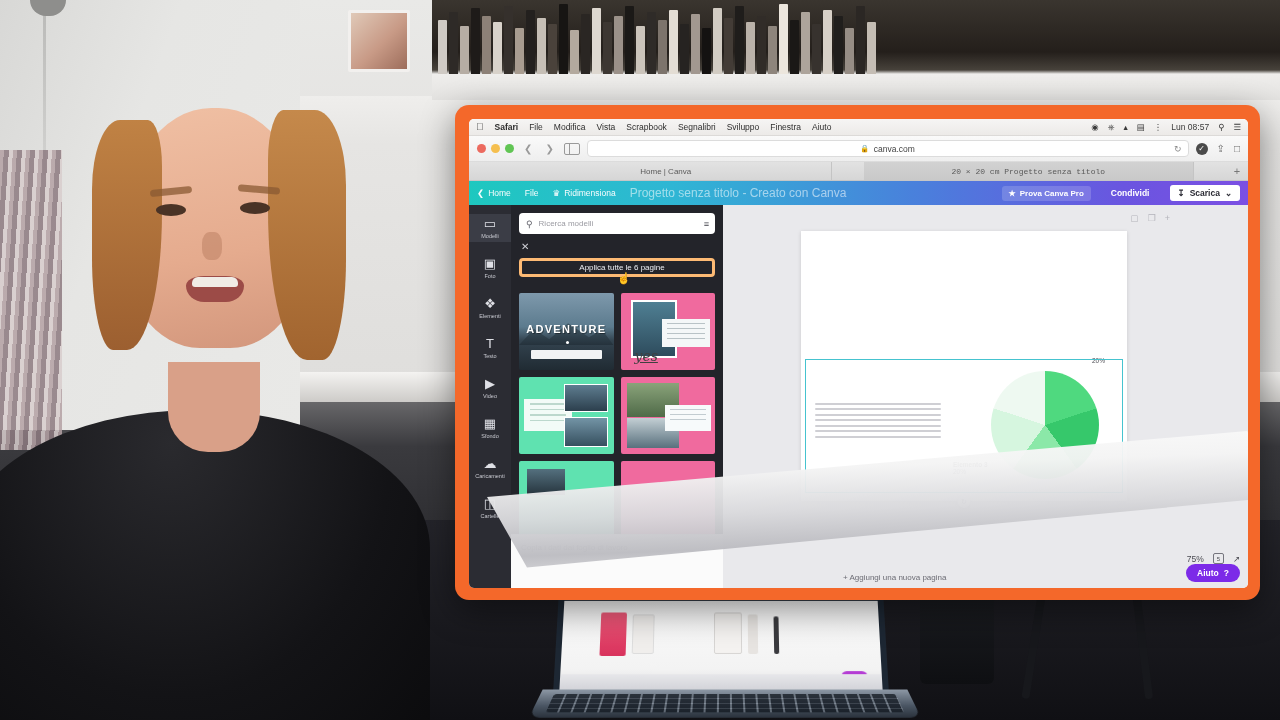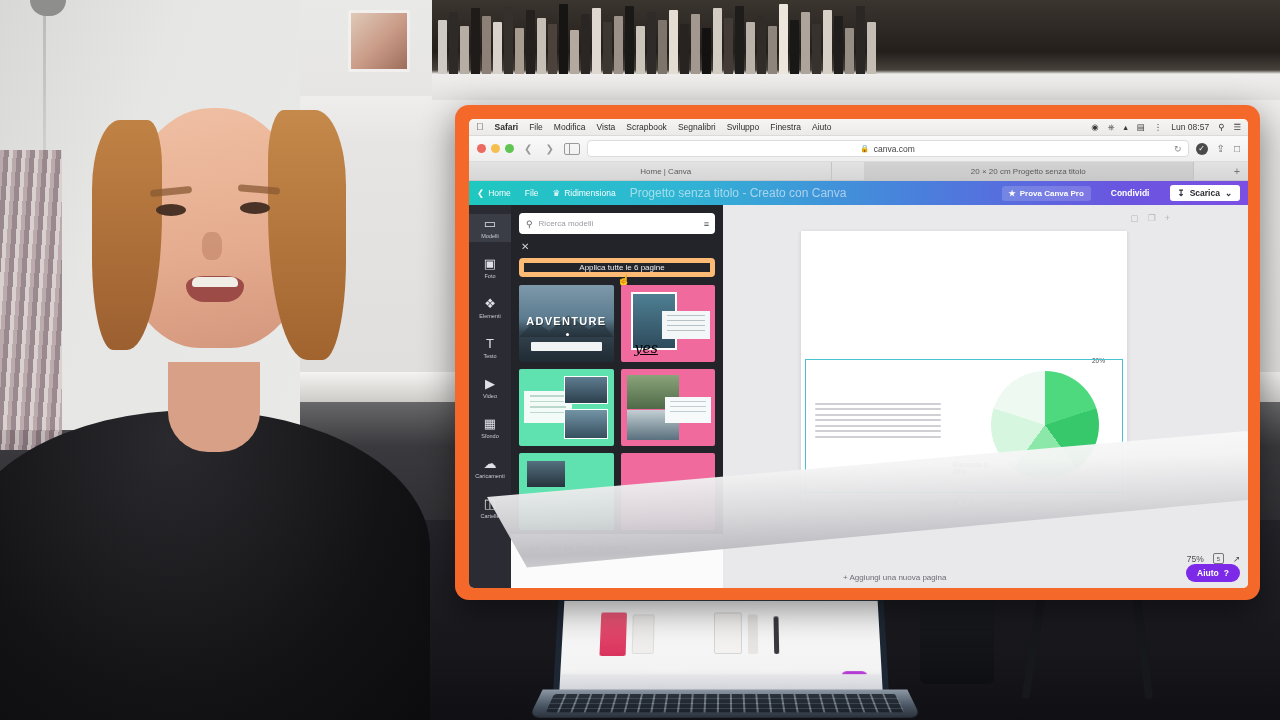--- a/index.html
+++ b/index.html
@@ -206,21 +206,21 @@
   
   .tabbar {
     height: 19px; flex: 0 0 19px;
     background: linear-gradient(180deg, #e2e2e2, #d6d6d6);
     display: flex; align-items: stretch; border-bottom: 1px solid #c6c6c6;
   }
   .tab {
     flex: 1; display: flex; align-items: center; justify-content: center;
     font-size: 8px; color: #5a5a5a; border-right: 1px solid #c4c4c4; margin-left: 32px;
   }
-  .tab.active { background: linear-gradient(180deg, #d2d2d2, #c9c9c9); }
+  .tab.active { background: linear-gradient(180deg, #d2d2d2, #c9c9c9); font-family: Liberation Mono, monospace; }
   .tab.plus { flex: 0 0 22px; font-size: 11px; color: #777; border-right: none; }
 
   
   .canva-top {
     height: 24px; flex: 0 0 24px;
     background: linear-gradient(90deg, #1ec8bf 0%, #2fb6d4 26%, #4a7fdc 58%, #6a55e0 84%, #7b4fe3 100%);
     display: flex; align-items: center; padding: 0 8px; gap: 14px;
     color: #fff; font-size: 8.5px;
   }
   .ct-item { display: flex; align-items: center; gap: 4px; white-space: nowrap; opacity: .97; }
@@ -263,23 +263,23 @@
     font-size: 8px; color: #9b9ba2;
   }
   .search .mag { color: #60616a; font-size: 9px; }
   .search .filters { margin-left: auto; color: #3c3d45; font-size: 9px; letter-spacing: -1px; }
   .tpl-head {
     display: flex; align-items: flex-start; gap: 6px; padding: 8px 2px 6px 2px;
   }
   .tpl-title { color: #fff; font-size: 9.5px; font-weight: bold; line-height: 1.25; flex: 1; }
   .tpl-close { color: #cfd0d6; font-size: 10px; line-height: 1; cursor: pointer; }
   .apply-btn {
-    height: 19px; border: 5px solid #fdba74; border-radius: 4px;
+    height: 19px; border: 3px solid #fdba74; border-radius: 4px;
     display: flex; align-items: center; justify-content: center;
-    color: #eceef3; font-size: 8px; margin-bottom: 8px; position: relative; padding-left: 10px;
+    color: #eceef3; font-size: 8px; margin-bottom: 16px; position: relative; padding-left: 10px;
   }
   .cursor {
     position: absolute; left: 50%; top: 11px; width: 9px; height: 12px;
     color: #fff; font-size: 11px;
   }
   .thumbs { display: grid; grid-template-columns: 1fr 1fr; gap: 7px; overflow: hidden; }
   .thumb { height: 77px; border-radius: 2px; overflow: hidden; position: relative; }
 
   .t1 { background: linear-gradient(180deg, #7e99ac 0%, #5c7b8e 44%, #33434f 62%, #202b33 100%); }
   .t1 .mtn { position: absolute; left: 0; right: 0; top: 26px; height: 26px;
@@ -293,21 +293,21 @@
   .t1 .bar { position: absolute; left: 12px; right: 12px; bottom: 11px; height: 9px;
              background: rgba(255,255,255,.94); border-radius: 1px; }
   .t1 .dot { position: absolute; left: 50%; bottom: 26px; width: 3px; height: 3px; background:#fff; border-radius:50%; }
 
   .t2 { background: #f06a9e; }
   .t2 .ph { position: absolute; left: 10px; top: 7px; width: 46px; height: 58px;
             background: linear-gradient(180deg, #4f7f93, #2e4c5d); border: 2px solid #fff; }
   .t2 .card { position: absolute; right: 5px; top: 26px; width: 48px; height: 28px;
               background: #f4f7f8; }
   .t2 .card i { display:block; height:1.5px; margin:3.5px 5px; background:#b9c3c7; }
-  .t2 .yes { position: absolute; left: 14px; bottom: 6px; color: #000000; font-size: 14px;
+  .t2 .yes { position: absolute; left: 14px; bottom: 6px; color: #404040; font-size: 14px;
              font-style: italic; font-family: "DejaVu Serif", serif; text-decoration: underline; }
 
   .t3 { background: #5fe2b0; }
   .t3 .card { position: absolute; left: 5px; top: 22px; width: 48px; height: 32px; background:#f2fbf7; }
   .t3 .card i { display:block; height:1.5px; margin:4px 6px; background:#bcd8cd; }
   .t3 .p1 { position: absolute; right: 6px; top: 7px; width: 44px; height: 28px;
             background: linear-gradient(180deg,#5e7d90,#2c3f4d); border:1.5px solid #fff;}
   .t3 .p2 { position: absolute; right: 6px; top: 40px; width: 44px; height: 30px;
             background: linear-gradient(180deg,#7394a6,#36505f); border:1.5px solid #fff;}
 

